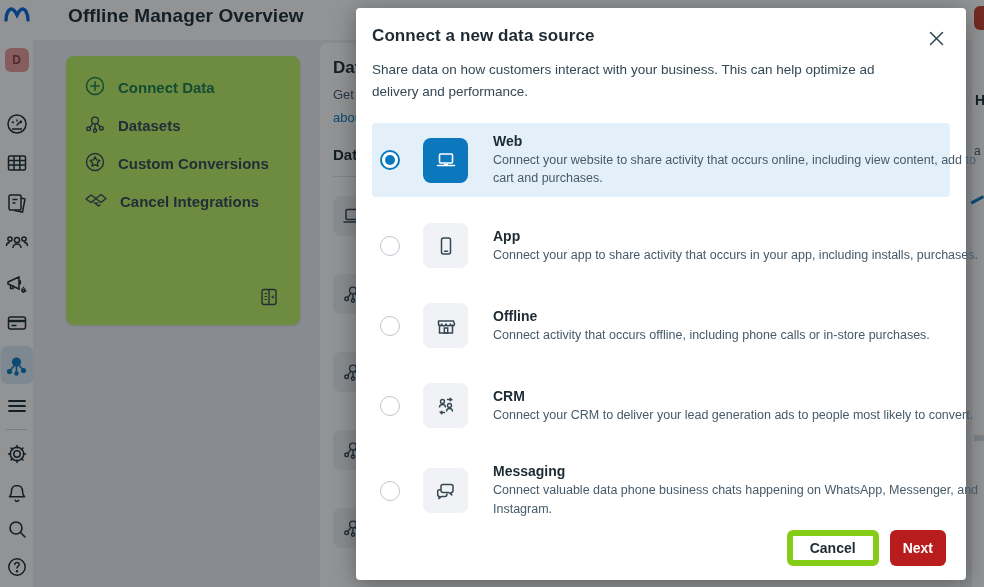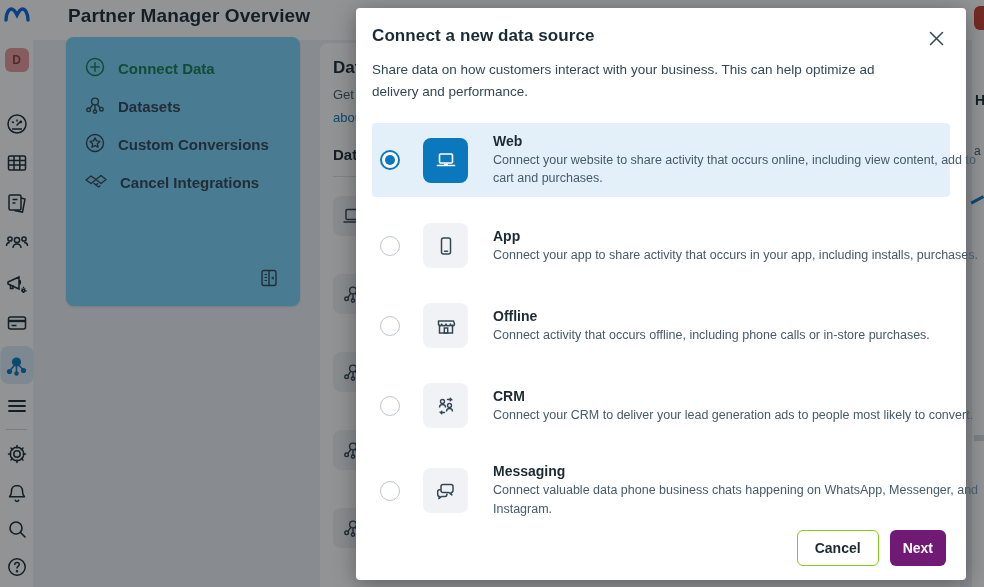--- a/index.html
+++ b/index.html
@@ -12,21 +12,21 @@
   .rail svg { display:block; }
   .avatar { width:24px; height:24px; border-radius:6px; background:#eb9b9b; color:#8f3f3f; font-size:12px; font-weight:700; display:flex; align-items:center; justify-content:center; }
   .rail-sel { width:33px; height:38px; background:#dcebf6; border-radius:8px; }
   .rail-div { position:absolute; left:6px; width:21px; height:1px; background:#cfd6dc; }
 
   
   .topbar { position:absolute; left:33px; top:0; right:0; height:40px; background:#ffffff; z-index:1; }
   .page-title { position:absolute; left:35px; top:5px; font-size:19px; font-weight:700; letter-spacing:.1px; }
 
   
-  .side-card { position:absolute; left:66px; top:37px; width:234px; height:269px; background:#7dd3fc; border-radius:8px; box-shadow:0 1px 2px rgba(0,0,0,.12); z-index:1; padding:12px 8px; }
+  .side-card { position:absolute; left:66px; top:56px; width:234px; height:269px; background:#bef264; border-radius:8px; box-shadow:0 1px 2px rgba(0,0,0,.12); z-index:1; padding:12px 8px; }
   .side-item { display:flex; align-items:center; gap:12px; height:38px; padding:0 10px; border-radius:6px; font-size:15px; font-weight:600; color:#344854; }
   .side-item.green { color:#1b7e4f; }
   .side-item.selected { background:#e2ebf2; color:#0b78be; }
   .side-item svg { flex:0 0 auto; }
   .collapse-btn { position:absolute; right:22px; bottom:14px; }
 
   
   .main-card { position:absolute; left:320px; top:43px; width:640px; bottom:0; background:#ffffff; border-radius:8px 8px 0 0; z-index:1; padding:12px 13px; overflow:hidden; }
   .mc-heading { font-size:17px; font-weight:700; margin-top:3px; white-space:nowrap; }
   .mc-line { font-size:13px; color:#465a69; margin-top:9px; white-space:nowrap; }
@@ -60,22 +60,22 @@
   .opt.selected .radio { border:2px solid #0b78be; }
   .opt.selected .radio::after { content:""; position:absolute; left:50%; top:50%; width:10px; height:10px; margin:-5px 0 0 -5px; border-radius:50%; background:#0b78be; }
   .opt-tile { width:45px; height:45px; border-radius:8px; background:#f0f2f5; display:flex; align-items:center; justify-content:center; flex:0 0 auto; margin-right:13px; }
   .opt-tile.blue { background:#0b78be; }
   .opt-text { }
   .opt-title { font-size:14px; font-weight:600; color:#1c2b33; }
   .opt-desc { font-size:12.5px; line-height:1.45; color:#465a69; margin-top:2px; width:492px; }
 
   .modal-footer { position:absolute; right:20px; bottom:14px; display:flex; gap:11px; }
   .btn { height:36px; border-radius:6px; font-family:"Liberation Sans",sans-serif; font-size:14px; font-weight:700; display:flex; align-items:center; justify-content:center; cursor:pointer; }
-  .btn-secondary { background:#ffffff; border:1px solid #84cc16; color:#1c2b33; padding:0 17px; }
-  .btn-primary { background:#701a75; border:none; color:#ffffff; padding:12px 13px; }
+  .btn-secondary { background:#ffffff; border:6px solid #84cc16; color:#1c2b33; padding:0 17px; }
+  .btn-primary { background:#b91c1c; border:none; color:#ffffff; padding:12px 13px; }
 </style>
 </head>
 <body>
 
 <div class="rail">
   <div class="ric" style="top:3px">
     <svg width="28" height="24" viewBox="0 0 28 24">
         <path d="M3 17 C3 10 6 6 8.5 6 C11 6 12.5 9 14 12 C15.5 9 17 6 19.5 6 C22 6 25 10 25 17" fill="none" stroke="#0668E1" stroke-width="3.4" stroke-linecap="round"></path>
       </svg>
   </div>
@@ -168,21 +168,21 @@
   <div class="ric" style="top:555px">
     <svg width="24" height="24" viewBox="0 0 24 24" fill="none" stroke="#1c2b33" stroke-width="1.5">
         <circle cx="12" cy="12" r="8.2"></circle>
         <path d="M9.8 9.6 c0-1.3 1-2.2 2.2-2.2 1.3 0 2.2.9 2.2 2 0 1.9-2.2 1.9-2.2 3.6" stroke-linecap="round"></path>
         <circle cx="12" cy="16.2" r=".5" fill="#1c2b33"></circle>
       </svg>
   </div>
 </div>
 
 <div class="topbar">
-  <div class="page-title">Partner Manager Overview</div>
+  <div class="page-title">Offline Manager Overview</div>
 </div>
 
 <div class="side-card">
   <div class="side-item green">
     <span>
       <svg width="22" height="22" viewBox="0 0 22 22" fill="none" stroke="#1b7e4f" stroke-width="1.5">
           <circle cx="11" cy="11" r="8.5"></circle>
           <path d="M11 6.8 v8.4 M6.8 11 h8.4" stroke-linecap="round"></path>
         </svg>
     </span>

